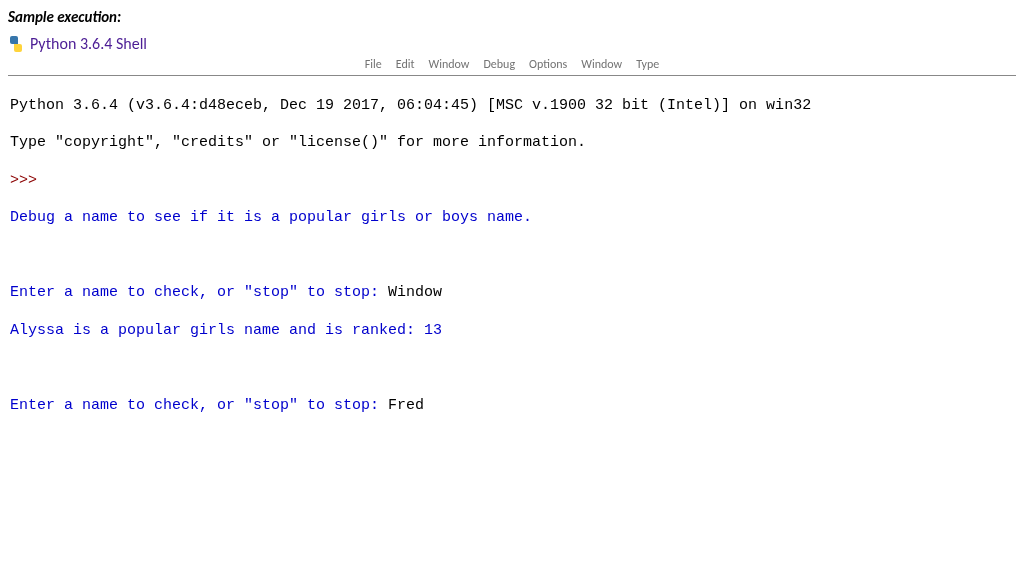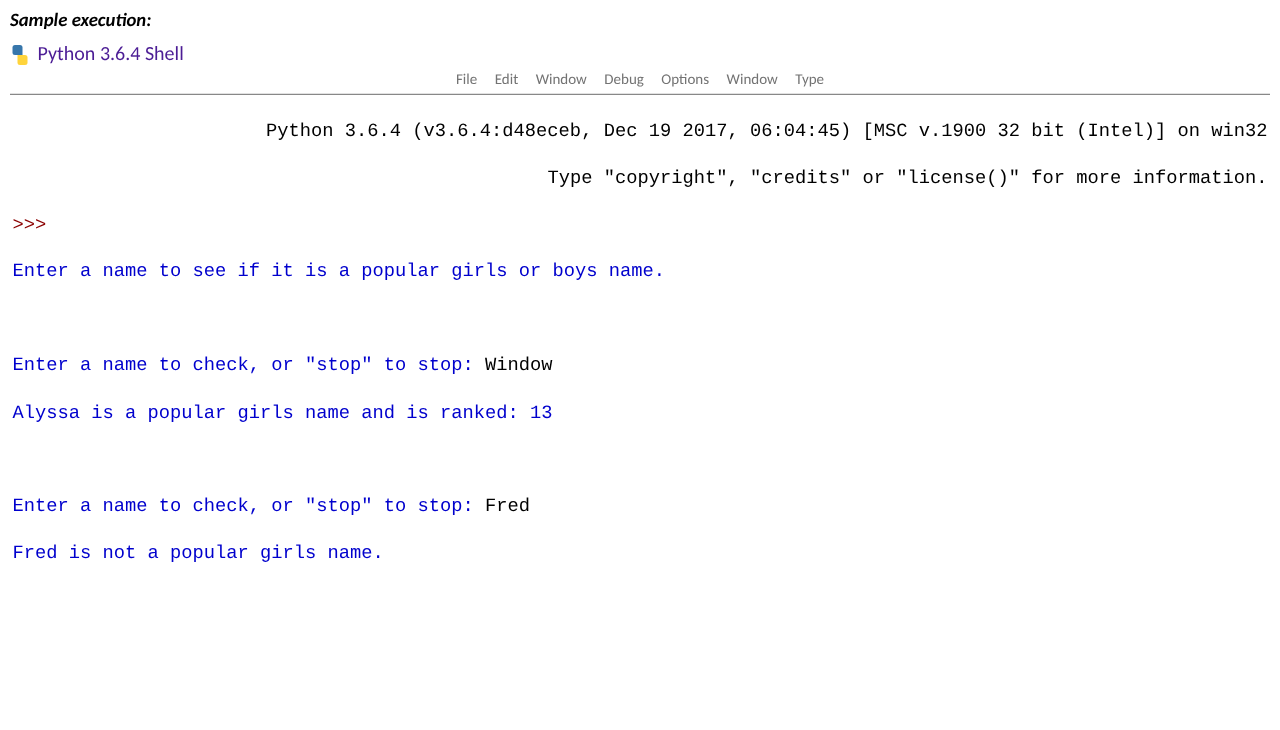--- a/index.html
+++ b/index.html
@@ -75,21 +75,21 @@
       font-family: "Courier New", monospace;
       font-size: 15px;
       line-height: 1.25;
       white-space: pre;
       overflow: hidden;
     }
     .console-line {
       display: block;
       min-height: 1.25em;
     }
-    .black { color: #000; text-align: right; }
+    .black { color: #000; }
     .red-prompt { color: #8b0000; }
     .blue-text { color: #0000cd; }
   </style>
 </head>
 <body>
 
 <div class="header-label">Sample execution:</div>
 
 <div class="window-title-bar">
   <span class="python-icon"></span>
@@ -103,27 +103,26 @@
   <span class="menu-item">Debug</span>
   <span class="menu-item">Options</span>
   <span class="menu-item">Window</span>
   <span class="menu-item">Type</span>
 </div>
 
 <div class="console-area">
 <span class="console-line black">Python 3.6.4 (v3.6.4:d48eceb, Dec 19 2017, 06:04:45) [MSC v.1900 32 bit (Intel)] on win32</span>
 <span class="console-line black">Type "copyright", "credits" or "license()" for more information.</span>
 <span class="console-line red-prompt">&gt;&gt;&gt;</span>
-<span class="console-line blue-text">Enter a name to see if it is a popular girls or boys name.</span>
+<span class="console-line blue-text">Debug a name to see if it is a popular girls or boys name.</span>
 <span class="console-line blue-text"></span>
 <span class="console-line"><span class="blue-text">Enter a name to check, or "stop" to stop: </span><span class="black">Window</span></span>
 <span class="console-line blue-text">Alyssa is a popular girls name and is ranked: 13</span>
 <span class="console-line blue-text"></span>
 <span class="console-line"><span class="blue-text">Enter a name to check, or "stop" to stop: </span><span class="black">Fred</span></span>
-<span class="console-line blue-text">Fred is not a popular girls name.</span>
 <span class="console-line blue-text"></span>
 
 
 
 
 
 
 </div>
 
 </body></html>

